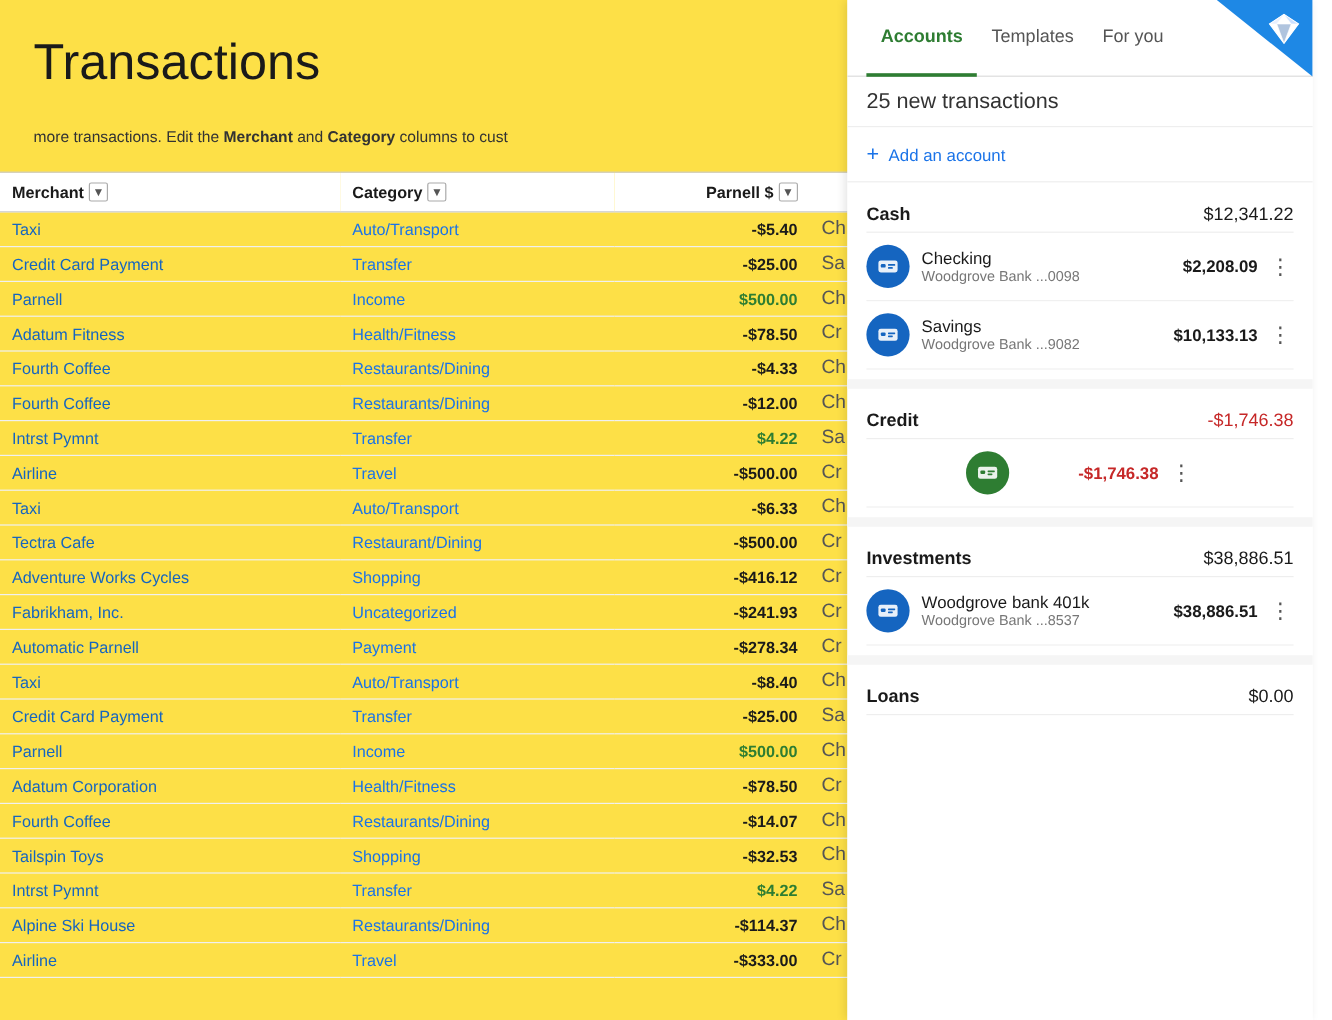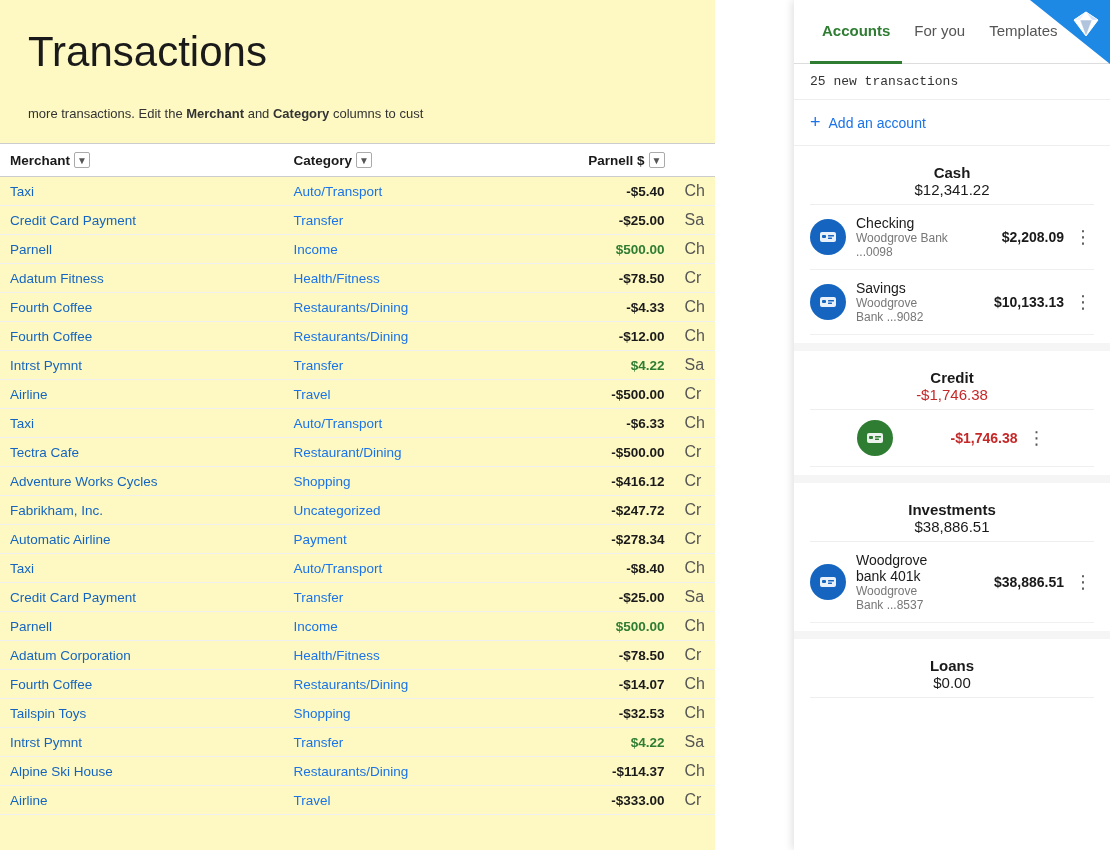--- a/index.html
+++ b/index.html
@@ -11,21 +11,21 @@
       overflow: hidden;
       position: relative;
     }
 
     
     .left-panel {
       position: absolute;
       top: 0; left: 0;
       width: 715px;
       height: 850px;
-      background: #fef9c3;
+      background: #fde047;
       overflow: hidden;
     }
 
     .page-title {
       font-size: 42px;
       font-weight: 300;
       color: #1a1a1a;
       padding: 28px 28px 8px 28px;
     }
 
@@ -92,22 +92,22 @@
       color: #1a1a1a;
       font-weight: 600;
       text-align: right;
     }
     .transactions-table td.amount.positive { color: #2e7d32; }
     .transactions-table td.source { color: #555; font-size: 16px; }
 
     
     .right-panel {
       position: absolute;
-      top: 0; right: 0;
-      width: 316px;
+      top: 0; right: 16px;
+      width: 388px;
       height: 850px;
       background: #fff;
       box-shadow: -2px 0 8px rgba(0,0,0,0.12);
       overflow-y: auto;
     }
 
     
     .right-nav {
       display: flex;
       align-items: stretch;
@@ -149,23 +149,22 @@
 
     .diamond-icon svg {
       width: 32px;
       height: 32px;
     }
 
     
     .new-transactions-banner {
       padding: 10px 16px;
       border-bottom: 1px solid #eee;
-      font-size: 13px;
+      font-size: 18px;
       color: #333;
-      font-family: Liberation Mono, monospace;
     }
 
     
     .add-account-btn {
       display: flex;
       align-items: center;
       gap: 8px;
       padding: 12px 16px;
       font-size: 14px;
       color: #1a73e8;
@@ -187,21 +186,20 @@
 
     .account-section-header {
       display: flex;
       justify-content: space-between;
       align-items: center;
       padding: 10px 0 6px 0;
       font-size: 15px;
       font-weight: 600;
       color: #1a1a1a;
       border-bottom: 1px solid #eee;
-      flex-direction: column;
     }
 
     .account-section-total {
       font-weight: 400;
       color: #1a1a1a;
       text-align: center;
     }
     .account-section-total.negative { color: #c62828; }
 
     .account-item {
@@ -365,25 +363,25 @@
         </tr>
         <tr>
           <td class="merchant">Adventure Works Cycles</td>
           <td class="category">Shopping</td>
           <td class="amount">-$416.12</td>
           <td class="source">Cr</td>
         </tr>
         <tr>
           <td class="merchant">Fabrikham, Inc.</td>
           <td class="category">Uncategorized</td>
-          <td class="amount">-$247.72</td>
-          <td class="source">Cr</td>
-        </tr>
-        <tr>
-          <td class="merchant">Automatic Airline</td>
+          <td class="amount">-$241.93</td>
+          <td class="source">Cr</td>
+        </tr>
+        <tr>
+          <td class="merchant">Automatic Parnell</td>
           <td class="category">Payment</td>
           <td class="amount">-$278.34</td>
           <td class="source">Cr</td>
         </tr>
         <tr>
           <td class="merchant">Taxi</td>
           <td class="category">Auto/Transport</td>
           <td class="amount">-$8.40</td>
           <td class="source">Ch</td>
         </tr>
@@ -436,22 +434,22 @@
           <td class="source">Cr</td>
         </tr>
       </tbody>
   </table>
 </div>
 
 <div class="right-panel">
   <div class="right-nav">
     <div id="nav-tabs" style="display:flex;">
     <div class="nav-tab active">Accounts</div>
+        <div class="nav-tab">Templates</div>
         <div class="nav-tab">For you</div>
-        <div class="nav-tab">Templates</div>
       </div>
     <div class="diamond-icon">
       <svg viewBox="0 0 32 32" fill="none">
         <polygon points="16,4 28,12 16,28 4,12" fill="white" stroke="white" stroke-width="1"></polygon>
         <polygon points="16,4 28,12 22,12 16,4" fill="#cce0ff" stroke="white" stroke-width="0.5"></polygon>
         <polygon points="4,12 10,12 16,4" fill="#e8f0fe" stroke="white" stroke-width="0.5"></polygon>
         <polygon points="10,12 22,12 16,28" fill="#b0c4de" stroke="white" stroke-width="0.5"></polygon>
       </svg>
     </div>
   </div>

